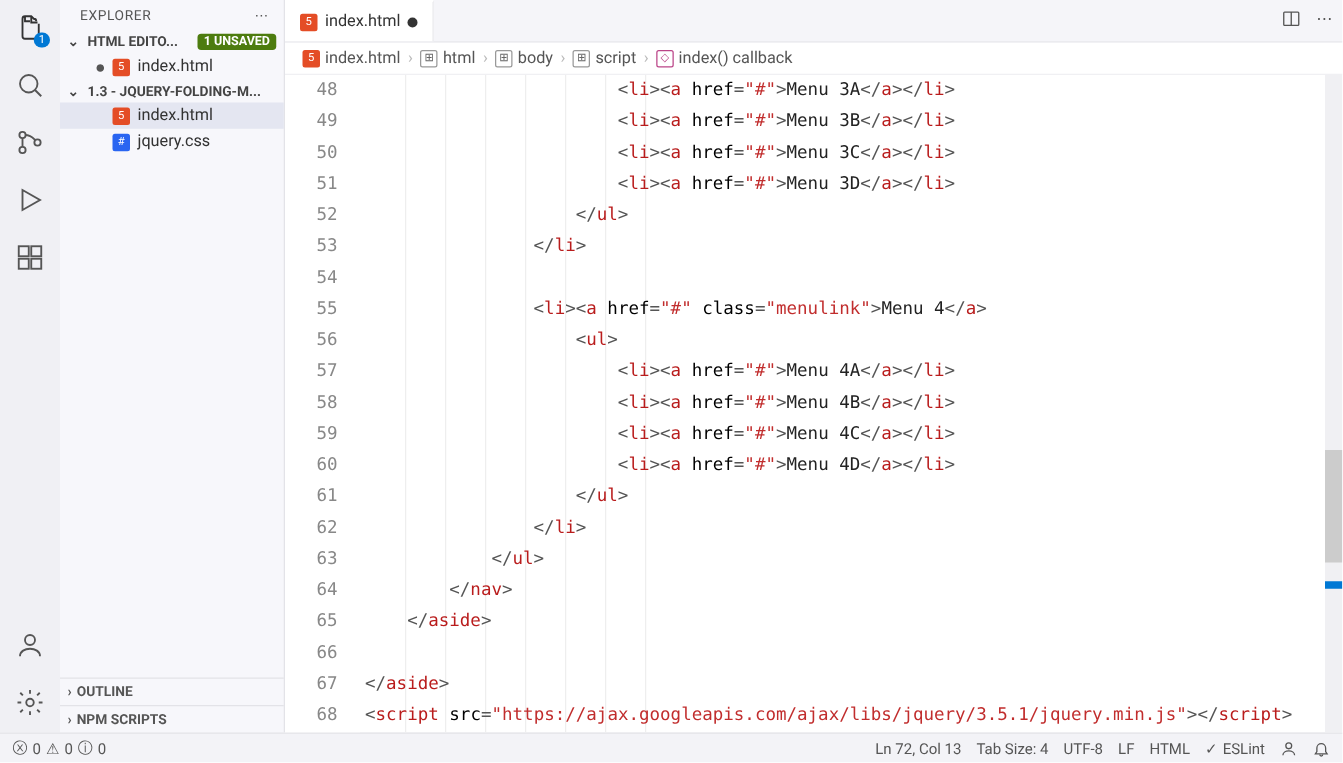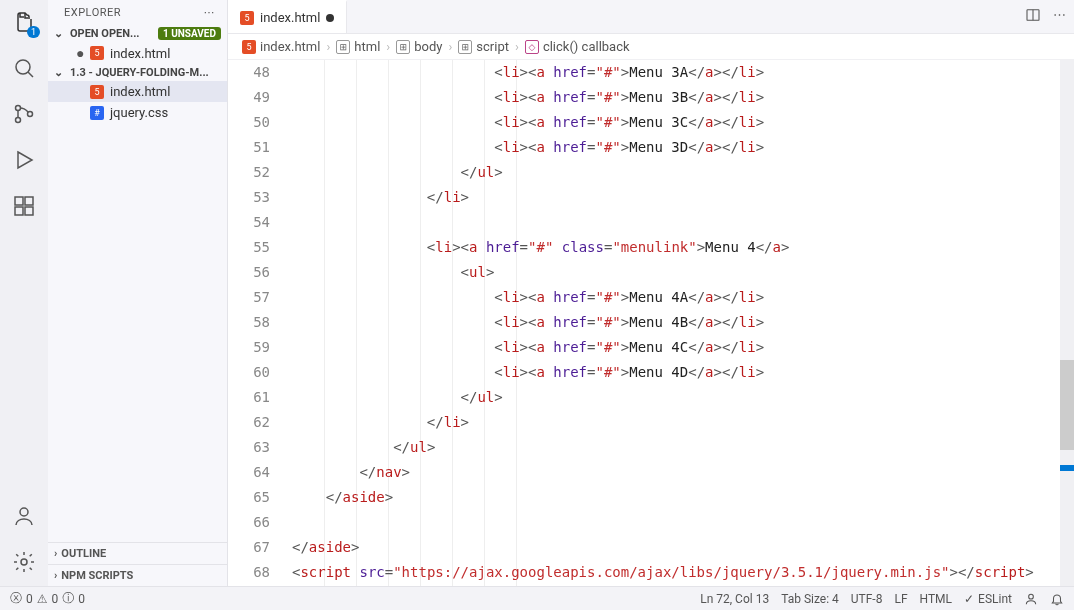--- a/index.html
+++ b/index.html
@@ -40,21 +40,21 @@
   .crumb{ display:flex; align-items:center; gap:4px; cursor:pointer;}
   .crumb-sep{ color:#bbb;}
   .sym-ico{ width:14px; height:14px; display:flex; align-items:center; justify-content:center; border:1px solid #999; border-radius:2px; font-size:9px; color:#666;}
   .sym-ico.fn{ border-color:#b48; color:#b48;}
   
   .code-wrap{ flex:1; display:flex; overflow:hidden; font-family:Menlo,Consolas,monospace; font-size:14px; line-height:25px; position:relative;}
   .gutter{ width:60px; text-align:right; color:#888; padding-right:18px; background:#fff; user-select:none;}
   .code{ flex:1; white-space:pre; color:#111; position:relative;}
   .code .guide{ position:absolute; top:0; bottom:0; width:1px; background:#eee;}
   .tk-tag{ color:#b91c1c;}
-  .tk-attr{ color:#4c1d95;}
+  .tk-attr{ color:#000000;}
   .tk-str{ color:#c12d2d;}
   .tk-txt{ color:#222;}
   .lt{color:#555;}
   .minimap{ width:14px; background:#f0f0f3; position:relative;}
   .mm-thumb{ position:absolute; left:0; right:0; height:90px; top:300px; background:#ccc;}
   .mm-mark{ position:absolute; left:0; right:0; height:6px; background:#0078d4; top:405px;}
   
   .status-bar{ height:24px; background:#f3f3f7; border-top:1px solid #e3e3e8; display:flex; align-items:center; padding:0 10px; font-size:12px; color:#555; gap:12px;}
   .status-bar .grow{flex:1;}
   .status-item{ display:flex; align-items:center; gap:4px; cursor:pointer;}
@@ -114,21 +114,21 @@
     </div>
   </div>
 
   <div class="sidebar">
     <div class="side-header">
       <span>EXPLORER</span>
       <span class="dots">⋯</span>
     </div>
     <div class="section-hdr">
       <span class="chev">⌄</span>
-      <span>OPEN OPEN...</span>
+      <span>HTML EDITO...</span>
       <span class="badge">1 UNSAVED</span>
     </div>
     <div id="open-editors-list">
         <div class="file-item">
           <span class="mod-dot">●</span>
           <span class="icon-html">5</span>
           <span>index.html</span>
         </div>
       </div>
     <div class="section-hdr">
@@ -194,21 +194,21 @@
           <span>body</span>
         </span>
         <span class="crumb-sep">›</span>
         <span class="crumb">
           <span class="sym-ico">⊞</span>
           <span>script</span>
         </span>
         <span class="crumb-sep">›</span>
         <span class="crumb">
           <span class="sym-ico fn">◇</span>
-          <span>click() callback</span>
+          <span>index() callback</span>
         </span>
       </div>
     <div class="code-wrap">
       <div class="gutter" id="gutter">48
 49
 50
 51
 52
 53
 54

